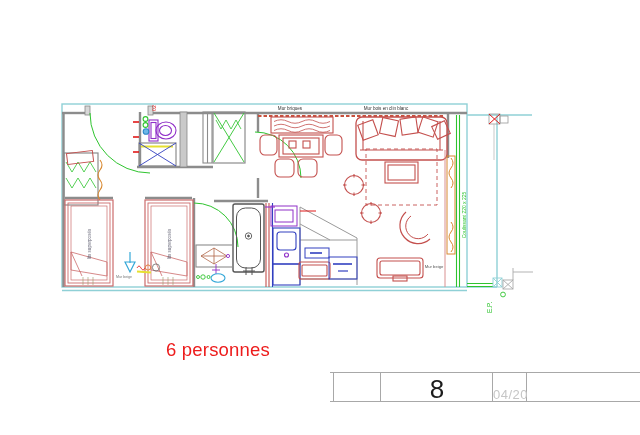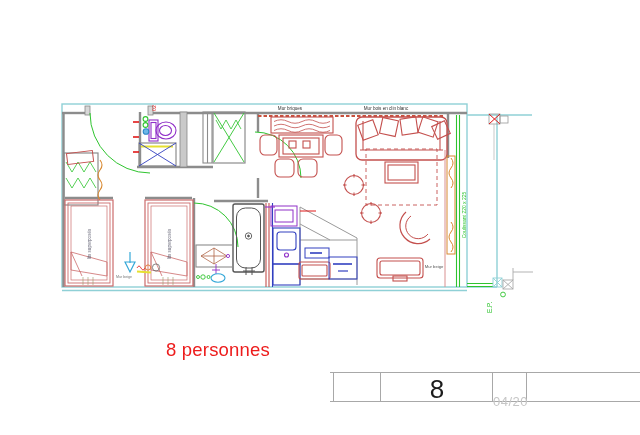--- a/index.html
+++ b/index.html
@@ -9,21 +9,21 @@
   svg text{font-family:"Liberation Sans",sans-serif;}
   .capacity{position:absolute;left:166px;top:339px;font-size:18.5px;color:#ED1C1C;
             letter-spacing:0.2px;}
   .tb{position:absolute;left:330px;top:372px;width:310px;height:28px;
       border-top:1px solid #A8A8A8;border-bottom:1px solid #A8A8A8;}
   .tb-v{position:absolute;top:0;bottom:0;width:1px;background:#A8A8A8;}
   .tb-name{position:absolute;left:51px;top:0;width:111px;height:28px;display:flex;
            align-items:baseline;justify-content:center;padding-top:3px;box-sizing:border-box;}
   .tb-name .lbl{font-size:17px;color:#1c1c1c;}
   .tb-name .num{font-size:26px;color:#1c1c1c;margin-left:1px;line-height:1;}
-  .tb-rev{position:absolute;left:163px;top:15px;width:33px;height:28px;line-height:28px;
+  .tb-rev{position:absolute;left:163px;top:8px;width:33px;height:28px;line-height:28px;
           text-align:left;font-size:13px;color:#C6C6C6;letter-spacing:0.5px;}
 </style>
 </head>
 <body>
 
 <div class="page">
 
 <svg class="plan-svg" width="640" height="435" viewBox="0 0 640 435">
 
   <g stroke="#8FD0D6" fill="none" stroke-width="1.4">
@@ -305,21 +305,21 @@
     <line x1="513" y1="280" x2="503" y2="289" stroke="#AAA" stroke-width="0.9"></line>
     <line x1="513" y1="268" x2="513" y2="280" stroke="#AAA" stroke-width="0.9"></line>
     <line x1="513" y1="272" x2="533" y2="272" stroke="#AAA" stroke-width="0.9"></line>
   </g>
   <g>
     <circle cx="503" cy="294.5" r="2.4" fill="none" stroke="#2FC42F" stroke-width="0.9"></circle>
     <text x="492" y="313" transform="rotate(-90 492 313)" font-size="6.4" fill="#2FC42F">E.P.</text>
   </g>
 </svg>
 
-<div class="capacity">8 personnes</div>
+<div class="capacity">6 personnes</div>
 
 <div class="tb">
   <div class="tb-v" style="left:3px"></div>
   <div class="tb-v" style="left:50px"></div>
   <div class="tb-v" style="left:162px"></div>
   <div class="tb-v" style="left:196px"></div>
   <div class="tb-name">
     <span class="num">8</span>
   </div>
   <div class="tb-rev">04/20</div>

